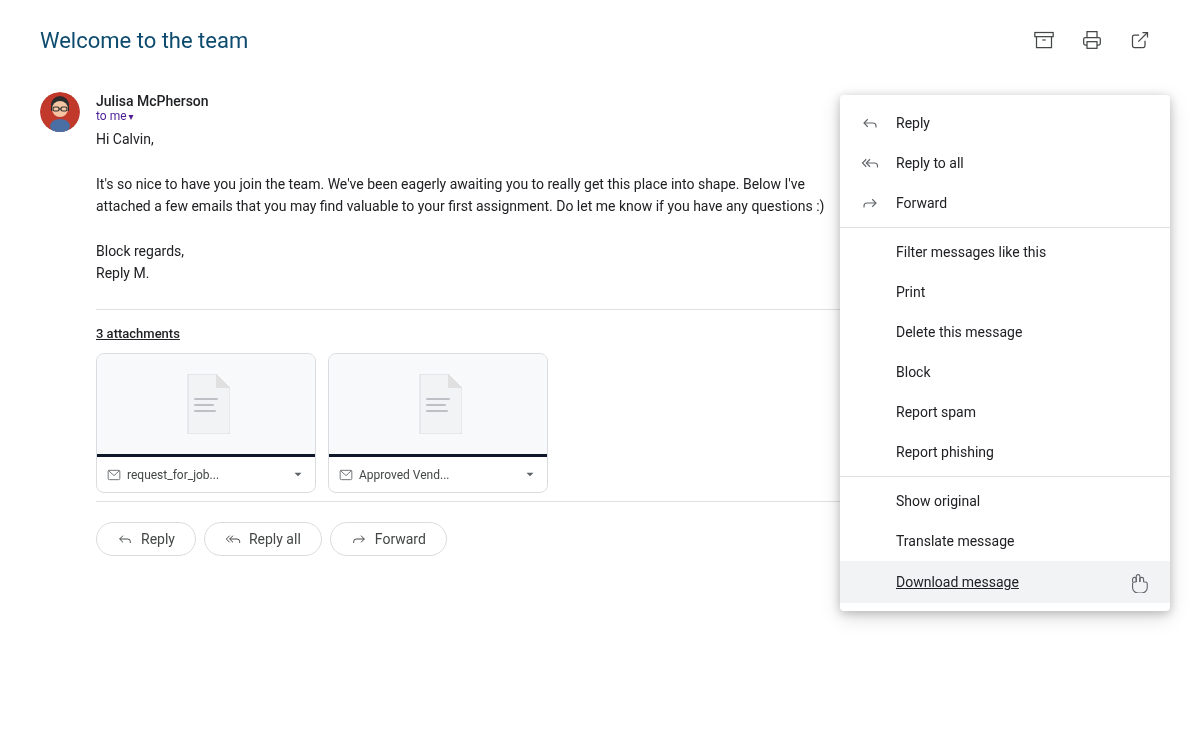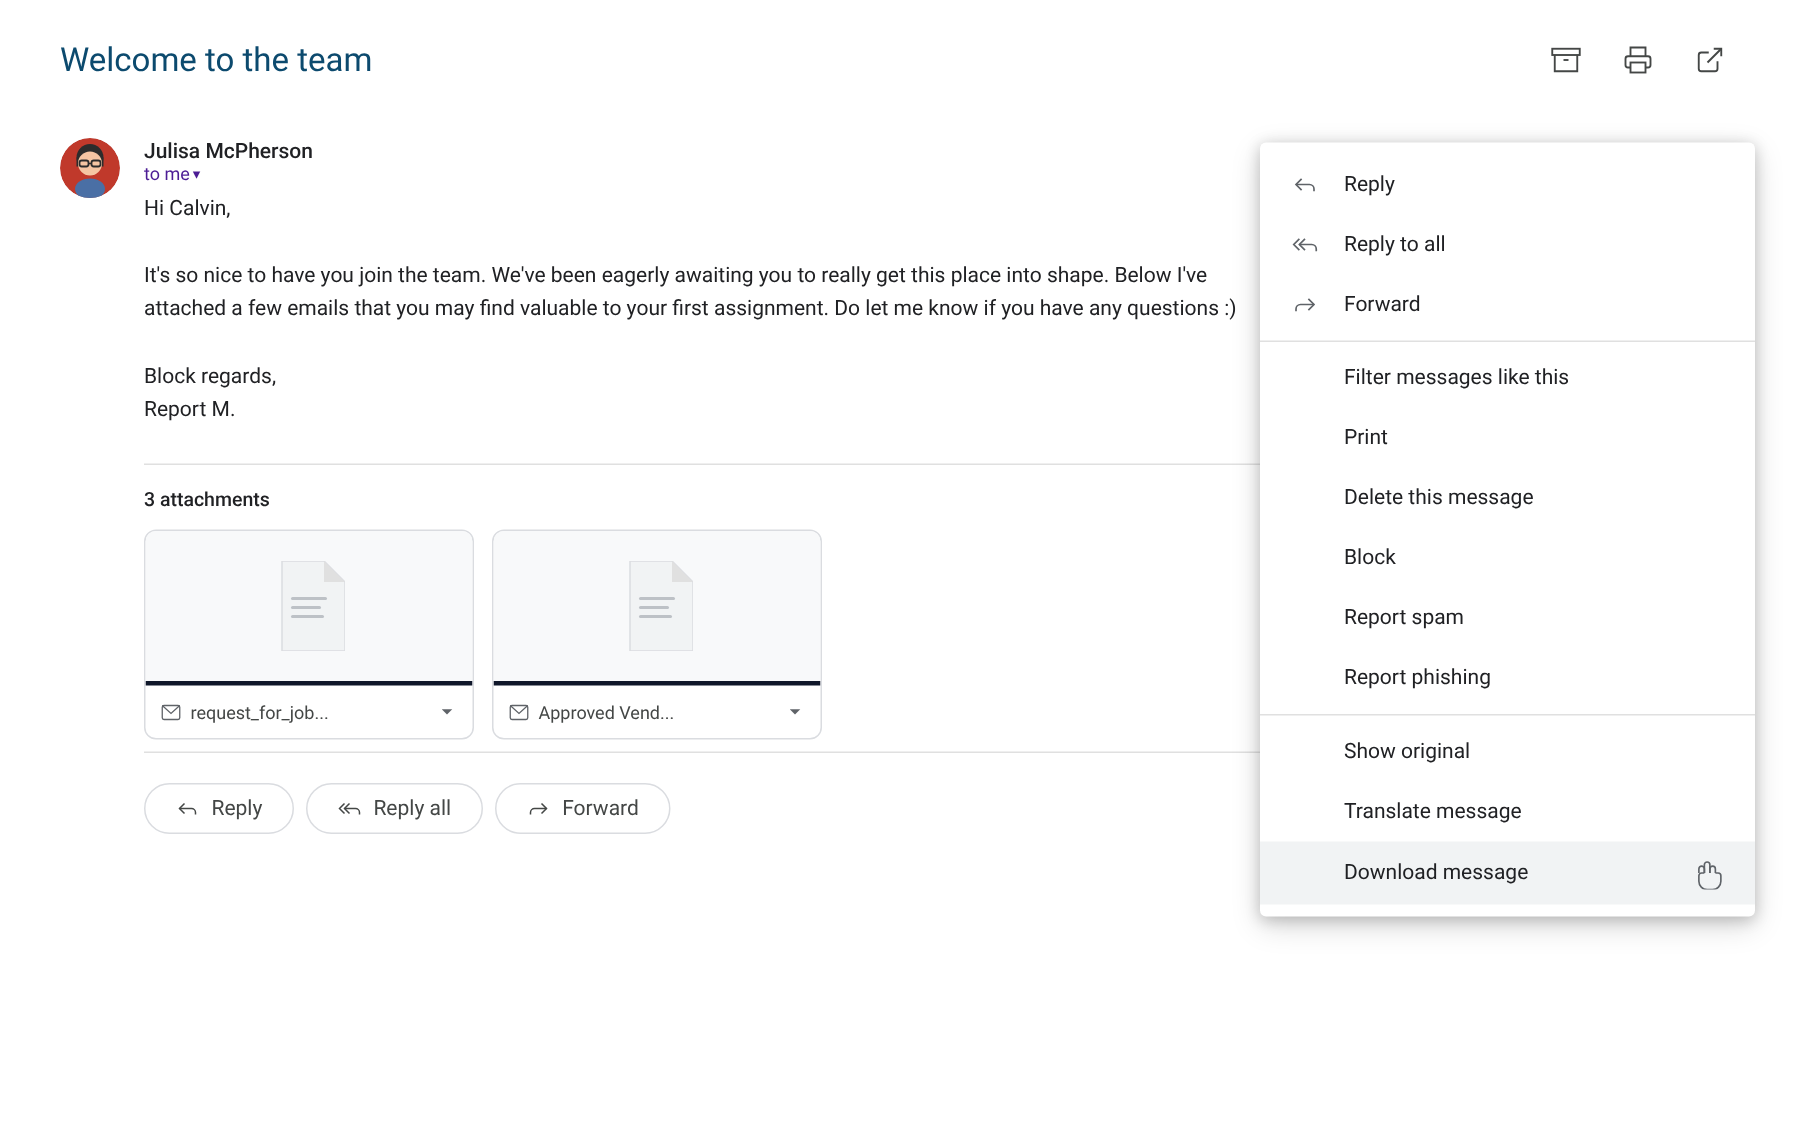--- a/index.html
+++ b/index.html
@@ -123,20 +123,21 @@
       border-top: 1px solid #e0e0e0;
       padding-top: 16px;
       max-width: 840px;
     }
 
     .attachments-label {
       font-size: 13px;
       font-weight: 500;
       color: #202124;
       margin-bottom: 12px;
+      text-decoration: underline;
     }
 
     .attachments-grid {
       display: flex;
       gap: 12px;
     }
 
     .attachment-item {
       width: 220px;
       height: 140px;
@@ -213,20 +214,21 @@
       align-items: center;
       padding: 10px 20px;
       cursor: pointer;
       font-size: 14px;
       color: #202124;
       gap: 16px;
     }
 
     .menu-item.highlighted {
       background: #f1f3f4;
+      text-decoration: underline;
     }
 
     .menu-icon {
       width: 20px;
       height: 20px;
       display: flex;
       align-items: center;
       justify-content: center;
       flex-shrink: 0;
       color: #5f6368;
@@ -322,21 +324,21 @@
           </button>
         </div>
       </div>
 
       <div class="message-body">
         <p>Hi Calvin,</p>
         <br>
         <p>It's so nice to have you join the team. We've been eagerly awaiting you to really get this place into shape. Below I've attached a few emails that you may find valuable to your first assignment. Do let me know if you have any questions :)</p>
         <br>
         <p>Block regards,</p>
-        <p>Report M.</p>
+        <p>Reply M.</p>
       </div>
 
       <div class="attachments-section">
         <div class="attachments-label">3 attachments</div>
         <div class="attachments-grid">
 
           <div class="attachment-item">
             <div class="attachment-preview">
               <svg width="48" height="60" viewBox="0 0 48 60">
                 <path d="M6 0 h28 l14 14 v46 H6 z" fill="#f1f3f4" stroke="#dadce0" stroke-width="1"></path>

